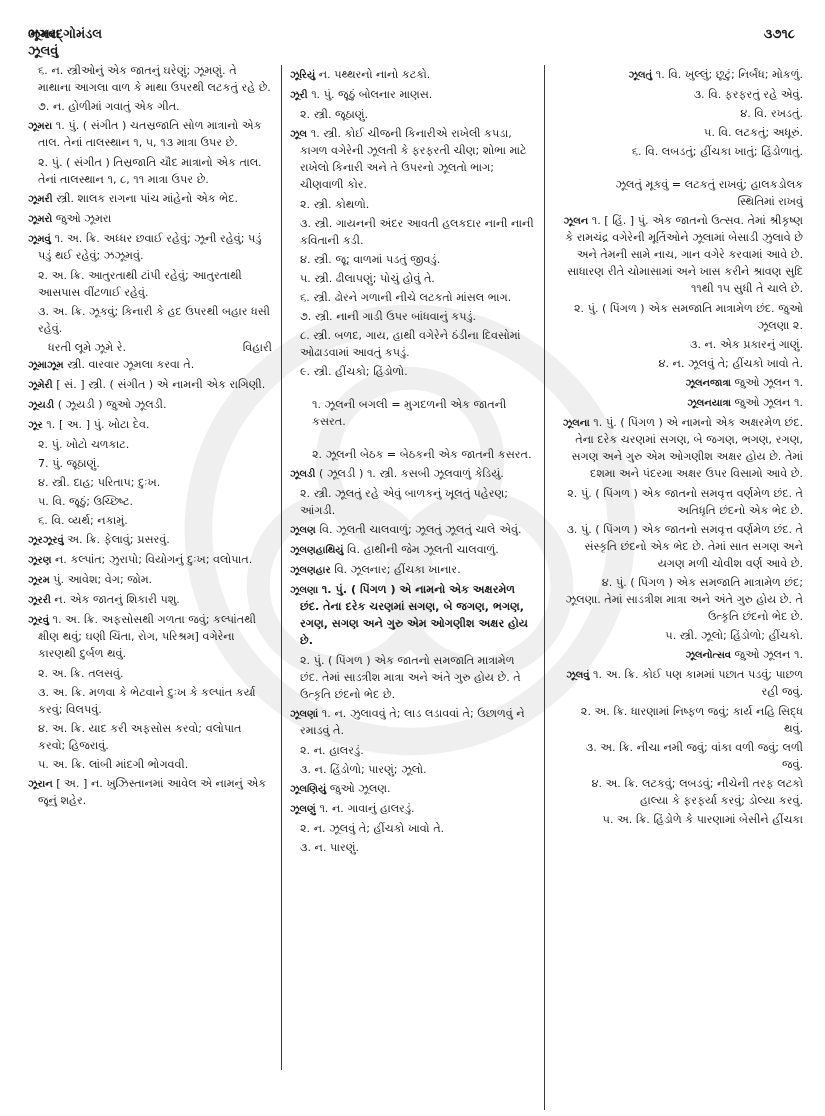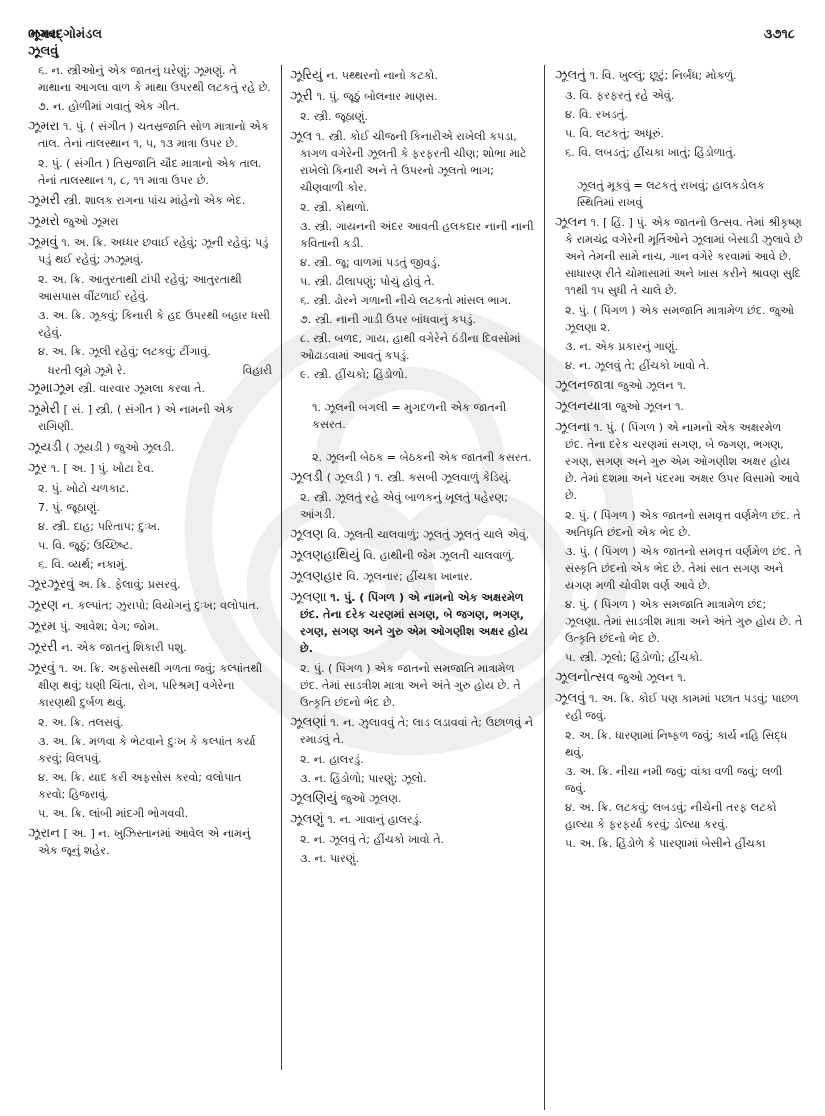--- a/index.html
+++ b/index.html
@@ -14,26 +14,26 @@
   .header { position:absolute; top:26px; left:28px; right:30px; height:22px; font-size:13px; font-weight:bold; }
   .header .left { position:absolute; left:0; top:0; }
   .header .left2 { position:absolute; left:0; top:17px; }
   .header .center { position:absolute; left:0; right:0; top:0; }
   .header .right { position:absolute; right:0; top:0;margin-left:23px; }
   .col {
     position:absolute; top:66px; font-size:11.2px; line-height:17px;
   }
   .col1 { left:28px; width:244px; top:62px; }
   .col2 { left:290px; width:245px; }
-  .col3 { left:555px; width:248px; }
+  .col3 { left:555px; width:248px;text-align:right; }
   .divider { position:absolute; width:1px; background:#3a3a3a; }
   .div1 { left:281px; top:65px; height:1005px; }
   .div2 { left:544px; top:65px; height:1045px; }
   .entry { margin:0 0 3px 0; padding-left:10px; text-indent:-10px; }
-  .hw { font-weight:normal; font-size:13px; }
+  .hw { font-weight:bold; font-size:10px; }
   .sense { padding-left:10px; margin:0 0 2px 0; }
   .sub { padding-left:22px; margin:16px 0 2px 0; }
   .quote { padding-left:20px; display:flex; justify-content:space-between;gap:8px; }
   .boldtext { font-weight:bold; }
 </style>
 </head>
 <body>
 
 <svg class="watermark" viewBox="0 0 100 100">
   <circle cx="50" cy="50" r="46" fill="none" stroke="#000" stroke-width="6"></circle>
@@ -55,21 +55,20 @@
 <div class="col col1">
     <div class="sense">૬. ન. સ્ત્રીઓનું એક જાતનું ઘરેણું; ઝૂમણું. તે માથાના આગલા વાળ કે માથા ઉપરથી લટકતું રહે છે.</div>
     <div class="sense">૭. ન. હોળીમાં ગવાતું એક ગીત.</div>
     <div class="entry"><span class="hw">ઝૂમરા</span> <span>૧. પું. ( સંગીત ) ચતસ્રજાતિ સોળ માત્રાનો એક તાલ. તેનાં તાલસ્થાન ૧, ૫, ૧૩ માત્રા ઉપર છે.</span></div>
     <div class="sense">૨. પું. ( સંગીત ) તિસ્રજાતિ ચૌદ માત્રાનો એક તાલ. તેનાં તાલસ્થાન ૧, ૮, ૧૧ માત્રા ઉપર છે.</div>
     <div class="entry"><span class="hw">ઝૂમરી</span> <span>સ્ત્રી. શાલક રાગના પાંચ માંહેનો એક ભેદ.</span></div>
     <div class="entry"><span class="hw">ઝૂમરો</span> <span>જુઓ ઝૂમરા</span></div>
     <div class="entry"><span class="hw">ઝૂમવું</span> <span>૧. અ. ક્રિ. અધ્ધર છવાઈ રહેવું; ઝૂની રહેવું; પડું પડું થઈ રહેવું; ઝઝૂમવું.</span></div>
     <div class="sense">૨. અ. ક્રિ. આતુરતાથી ટાંપી રહેવું; આતુરતાથી આસપાસ વીંટળાઈ રહેવું.</div>
     <div class="sense">૩. અ. ક્રિ. ઝૂકવું; કિનારી કે હદ ઉપરથી બહાર ધસી રહેવું.</div>
-    <div class="sense">૪. અ. ક્રિ. ઝૂલી રહેવું; લટકવું; ટીંગાવું.</div>
     <div class="quote">
       <span>ધરતી લૂમે ઝૂમે રે.</span>
       <span>વિહારી</span>
     </div>
     <div class="entry"><span class="hw">ઝૂમાઝૂમ</span> <span>સ્ત્રી. વારવાર ઝૂમલા કરવા તે.</span></div>
     <div class="entry"><span class="hw">ઝૂમેરી</span> <span>[ સં. ] સ્ત્રી. ( સંગીત ) એ નામની એક રાગિણી.</span></div>
     <div class="entry"><span class="hw">ઝૂયડી</span> <span>( ઝૂયડી ) જુઓ ઝૂલડી.</span></div>
     <div class="entry"><span class="hw">ઝૂર</span> <span>૧. [ અ. ] પું. ખોટા દેવ.</span></div>
     <div class="sense">૨. પું. ખોટો ચળકાટ.</div>
     <div class="sense">7. પું. જૂઠાણું.</div>

